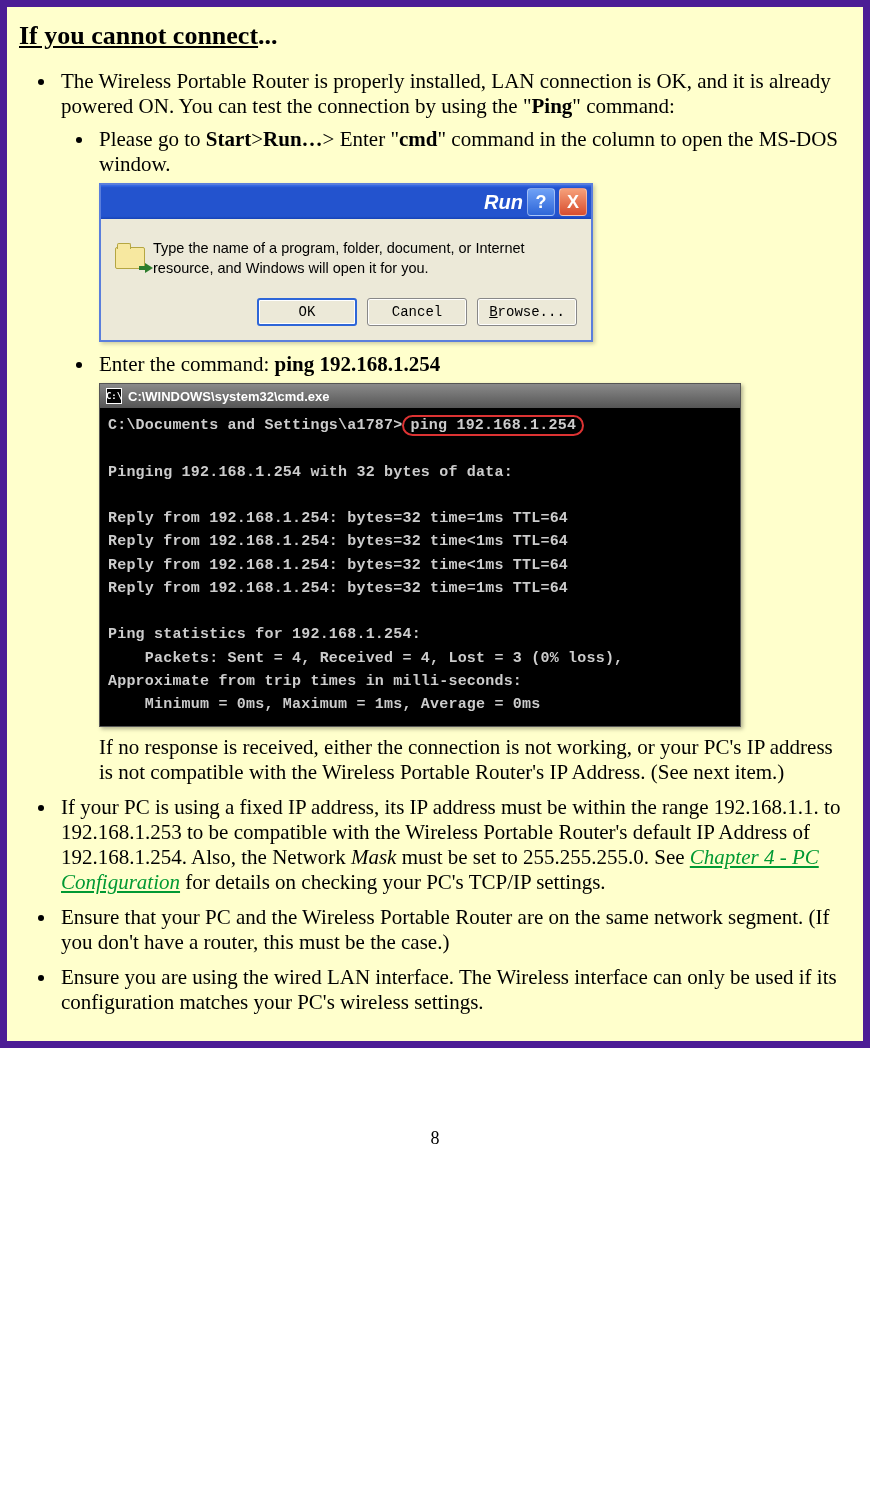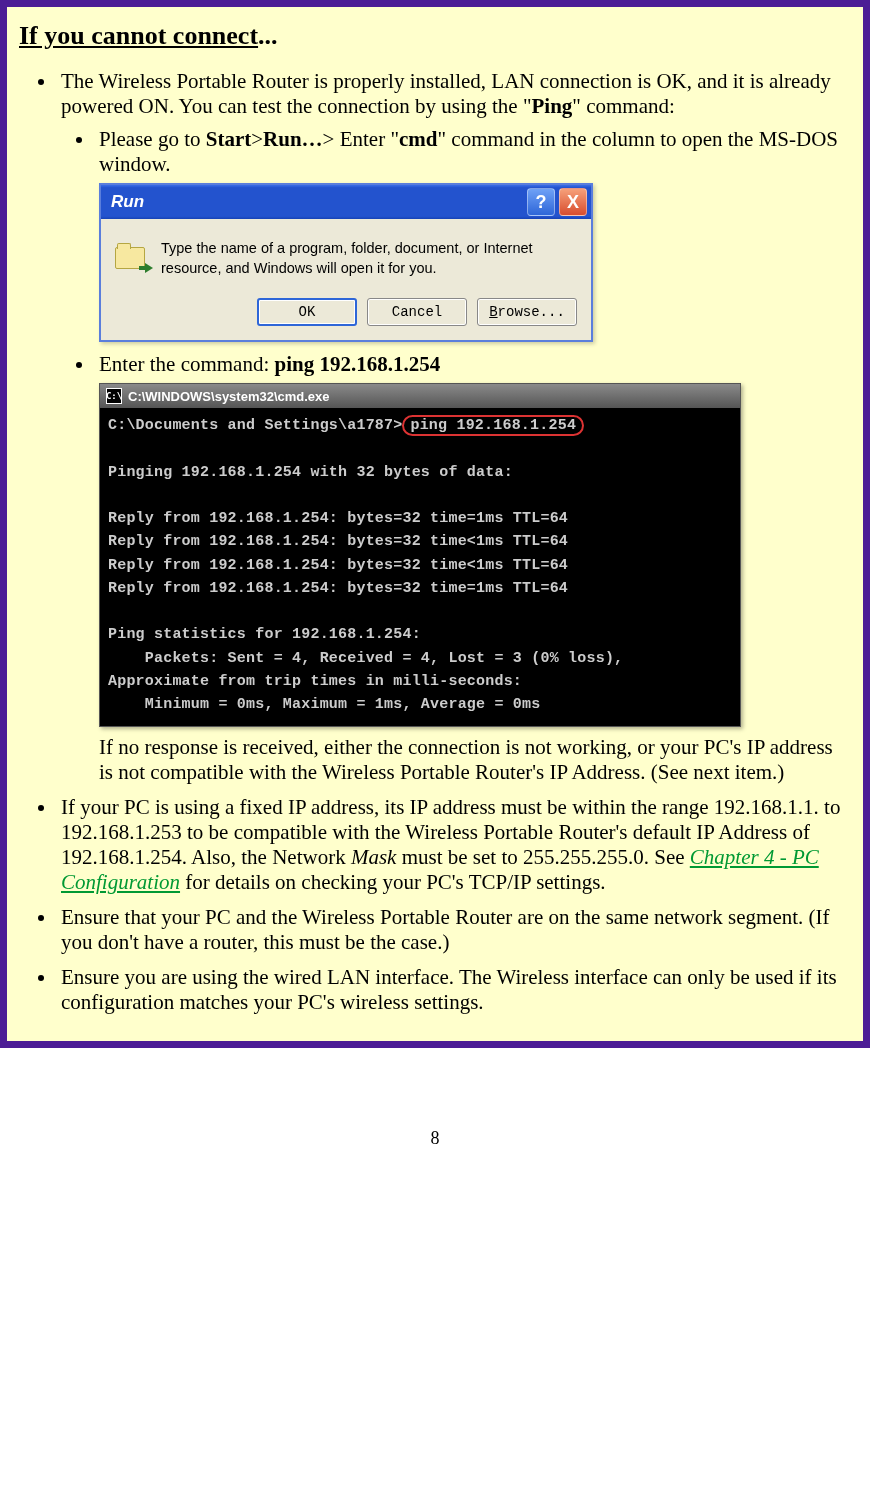--- a/index.html
+++ b/index.html
@@ -67,21 +67,21 @@
   .run-titlebar {
     background: linear-gradient(to bottom, #3a6ee7 0%, #2353ce 8%, #2353ce 92%, #1642b5 100%);
     height: 34px;
     display: flex;
     align-items: center;
     padding: 0 4px 0 10px;
     color: #fff;
     font-weight: bold;
     font-style: italic;
   }
-  .run-titlebar .title-text { flex: 1; font-size: 17px;}
+  .run-titlebar .title-text { flex: 1; font-size: 20px; text-align: right;}
   .tb-btn {
     width: 26px;
     height: 26px;
     margin-left: 4px;
     border-radius: 4px;
     display: flex;
     align-items: center;
     justify-content: center;
     font-family: Arial, sans-serif;
     font-weight: bold;
@@ -90,21 +90,21 @@
     border: 1px solid rgba(255,255,255,0.4);
   }
   .tb-help { background: linear-gradient(to bottom,#6fa1f6,#2e66d8); color:#fff;}
   .tb-close { background: linear-gradient(to bottom,#f6a07a,#d84d2e); color:#fff;}
   .run-body {
     padding: 20px 14px 14px 14px;
   }
   .run-top {
     display: flex;
     align-items: flex-start;
-    gap: 10px;
+    gap: 2px;
     margin-bottom: 20px;
   }
   .run-icon {
     width: 36px; height: 30px; position: relative; flex-shrink:0; margin-top:2px;
   }
   .run-icon .folder {
     width: 28px; height: 20px; background:#f7e8a0; border:1px solid #b5a642; border-radius:2px; position:absolute; top:6px; left:0;
   }
   .run-icon .folder::before{
     content:""; position:absolute; top:-5px; left:1px; width:12px; height:5px; background:#f7e8a0; border:1px solid #b5a642; border-bottom:none; border-radius:2px 2px 0 0;

